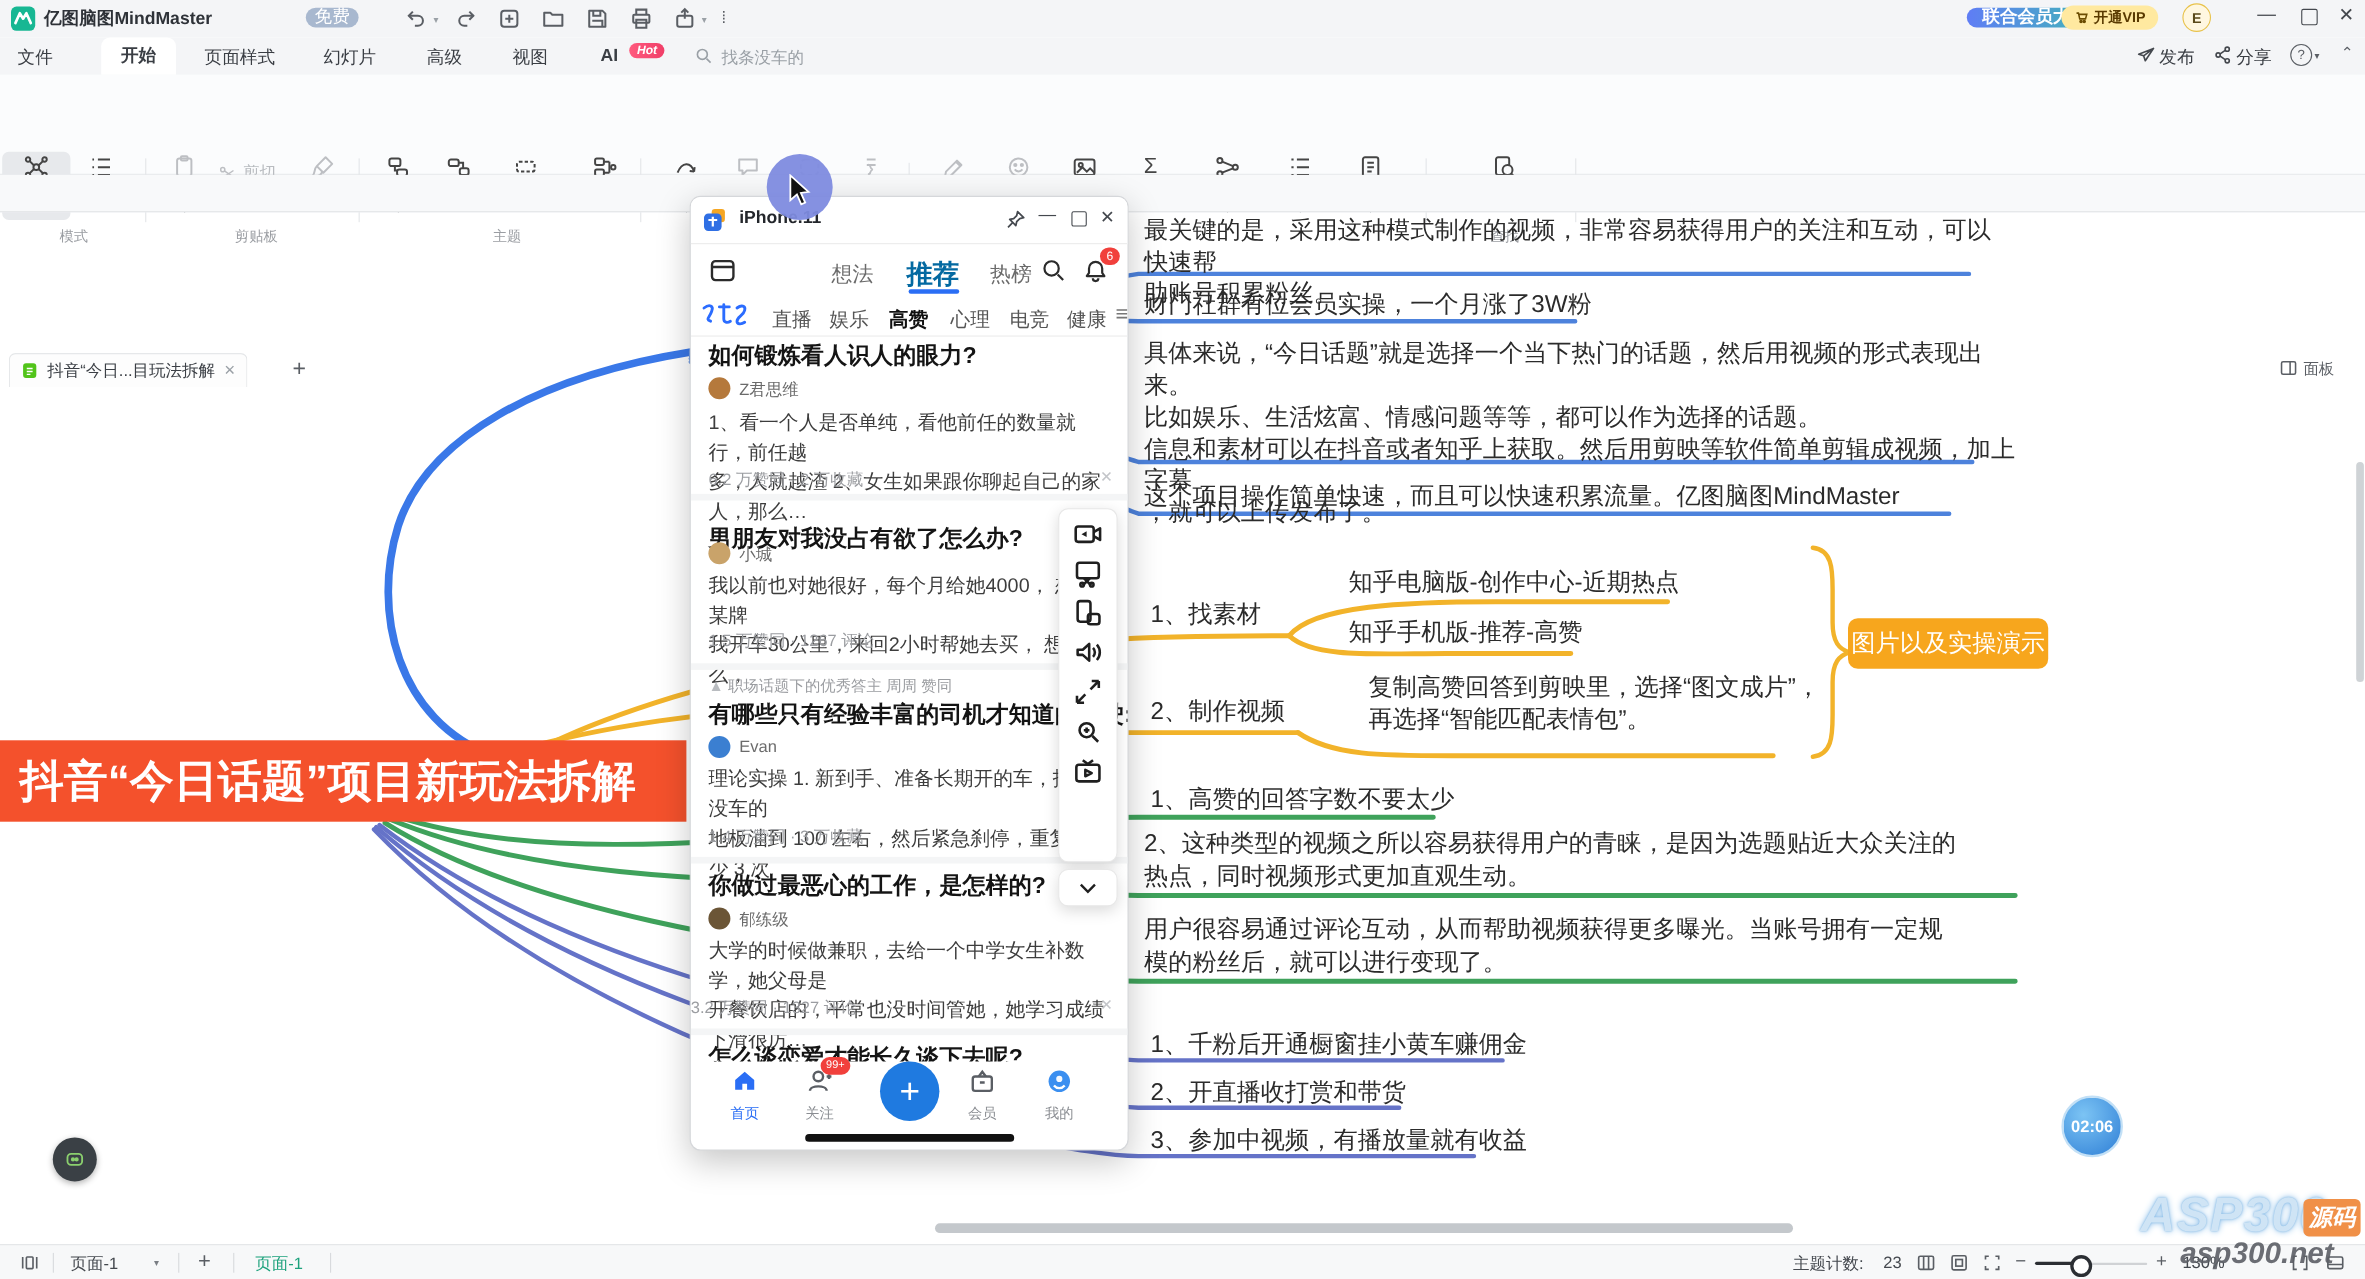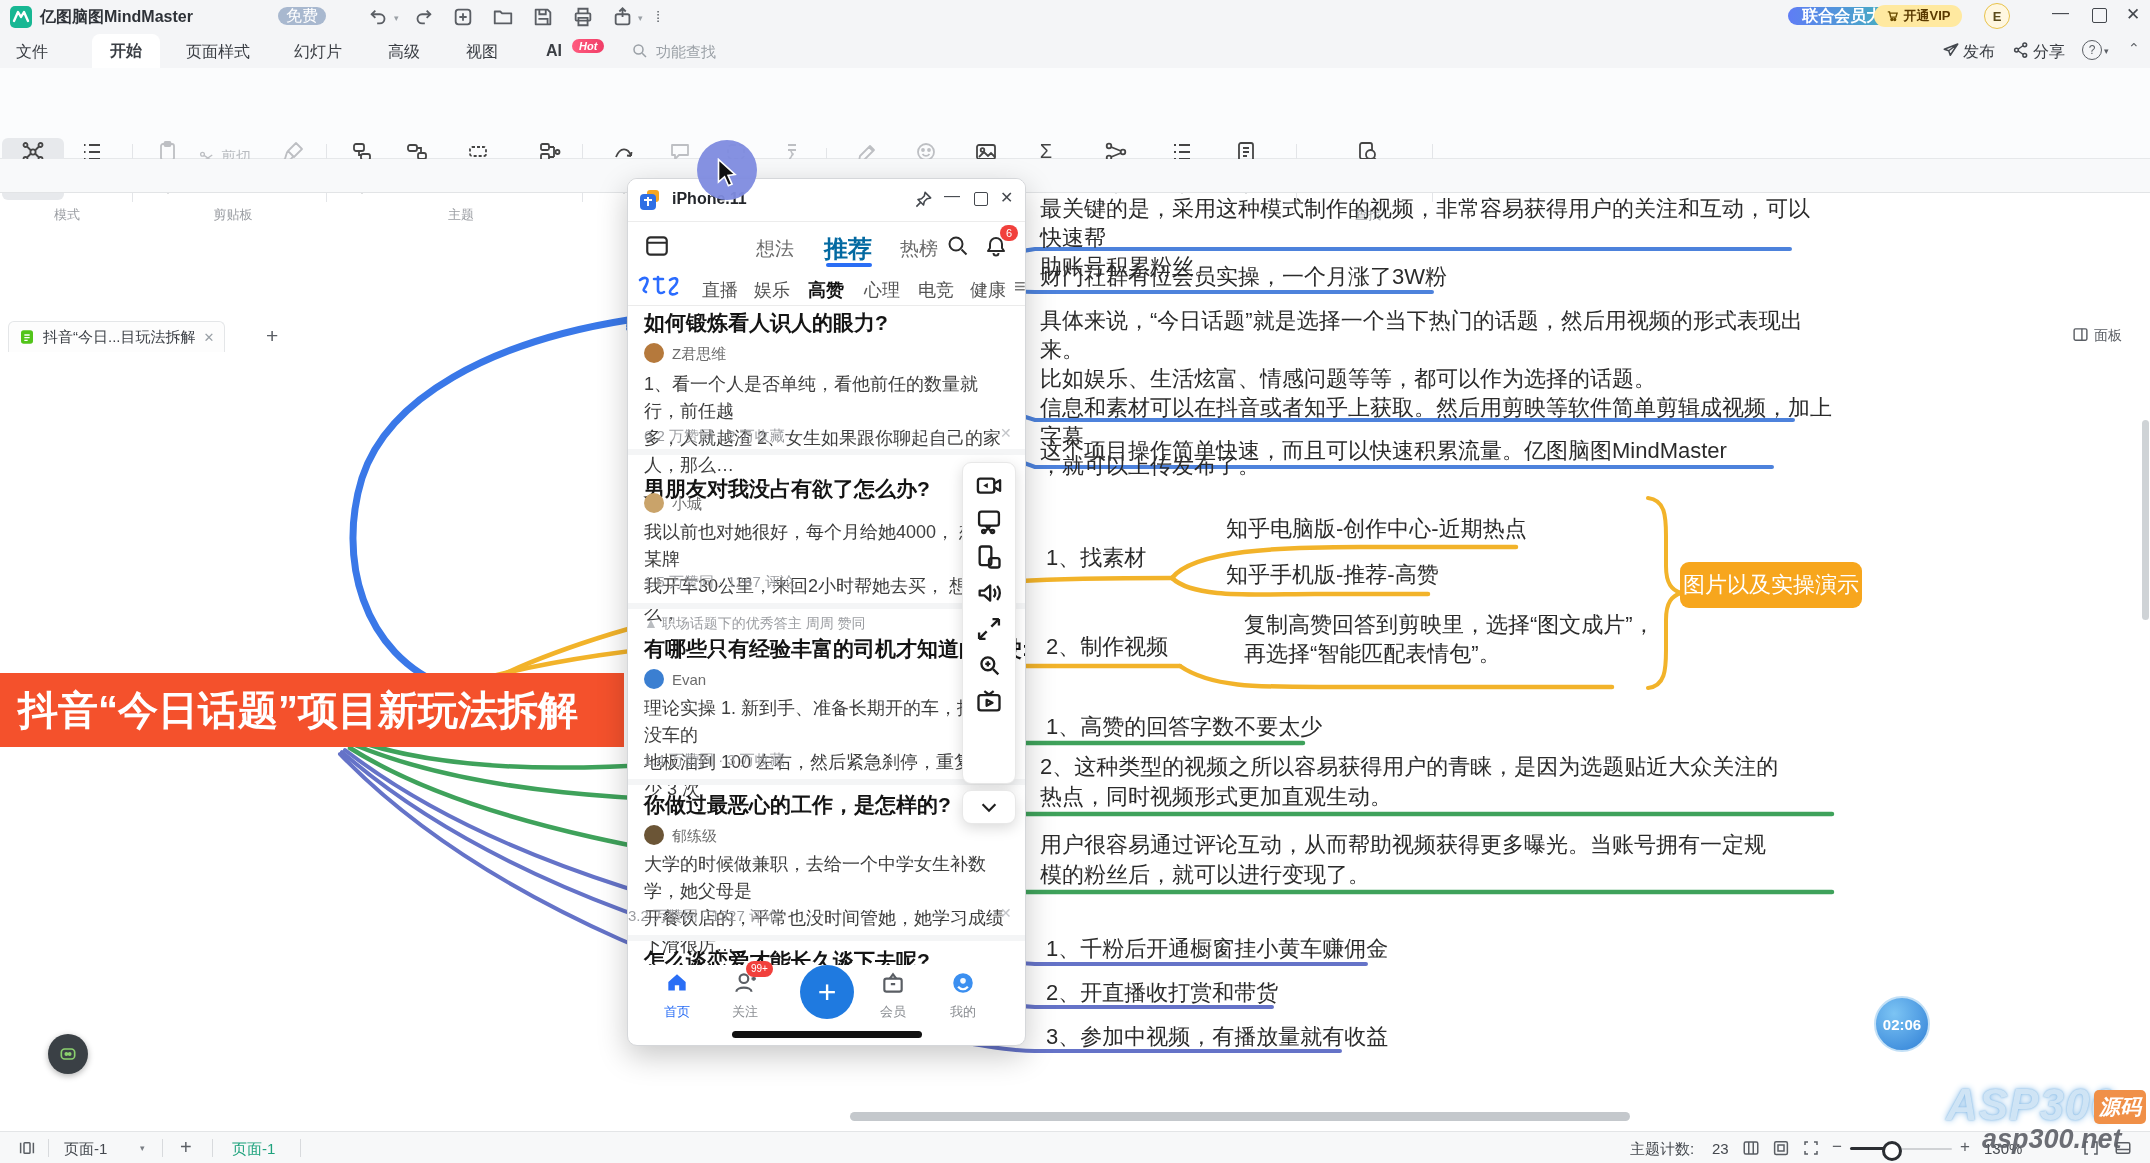--- a/index.html
+++ b/index.html
@@ -158,21 +158,21 @@
     <span class="abs menu-item" style="left:388px;top:8px;">高级</span>
     <span class="abs menu-item" style="left:466px;top:8px;">视图</span>
     <span class="abs menu-item" style="left:546px;top:8px;font-weight:bold;">AI</span>
     <span class="abs hotbadge" style="left:572px;top:5px;">Hot</span>
     <span class="abs" style="left:631px;top:8px;">
         <svg width="18" height="18" viewBox="0 0 24 24" fill="none" stroke="#9aa0a6" stroke-width="2">
           <circle cx="10" cy="10" r="6"></circle>
           <path d="M15 15 l5 5"></path>
         </svg>
       </span>
-    <span class="abs" style="left:656px;top:9px;font-size:15px;color:#9aa0a6;">功能查找</span>
+    <span class="abs" style="left:656px;top:9px;font-size:15px;color:#9aa0a6;">找条没车的</span>
 
     <span class="abs" style="left:1942px;top:7px;">
         <svg width="18" height="18" viewBox="0 0 24 24" fill="none" stroke="#44484e" stroke-width="2">
           <path d="M21 4 L3 11 l6 2 2 6 z M9 13 l12 -9" stroke-linejoin="round"></path>
         </svg>
       </span>
     <span class="abs menu-item" style="left:1963px;top:8px;">发布</span>
     <span class="abs" style="left:2012px;top:7px;">
         <svg width="18" height="18" viewBox="0 0 24 24" fill="none" stroke="#44484e" stroke-width="2">
           <circle cx="6" cy="12" r="2.5"></circle>

